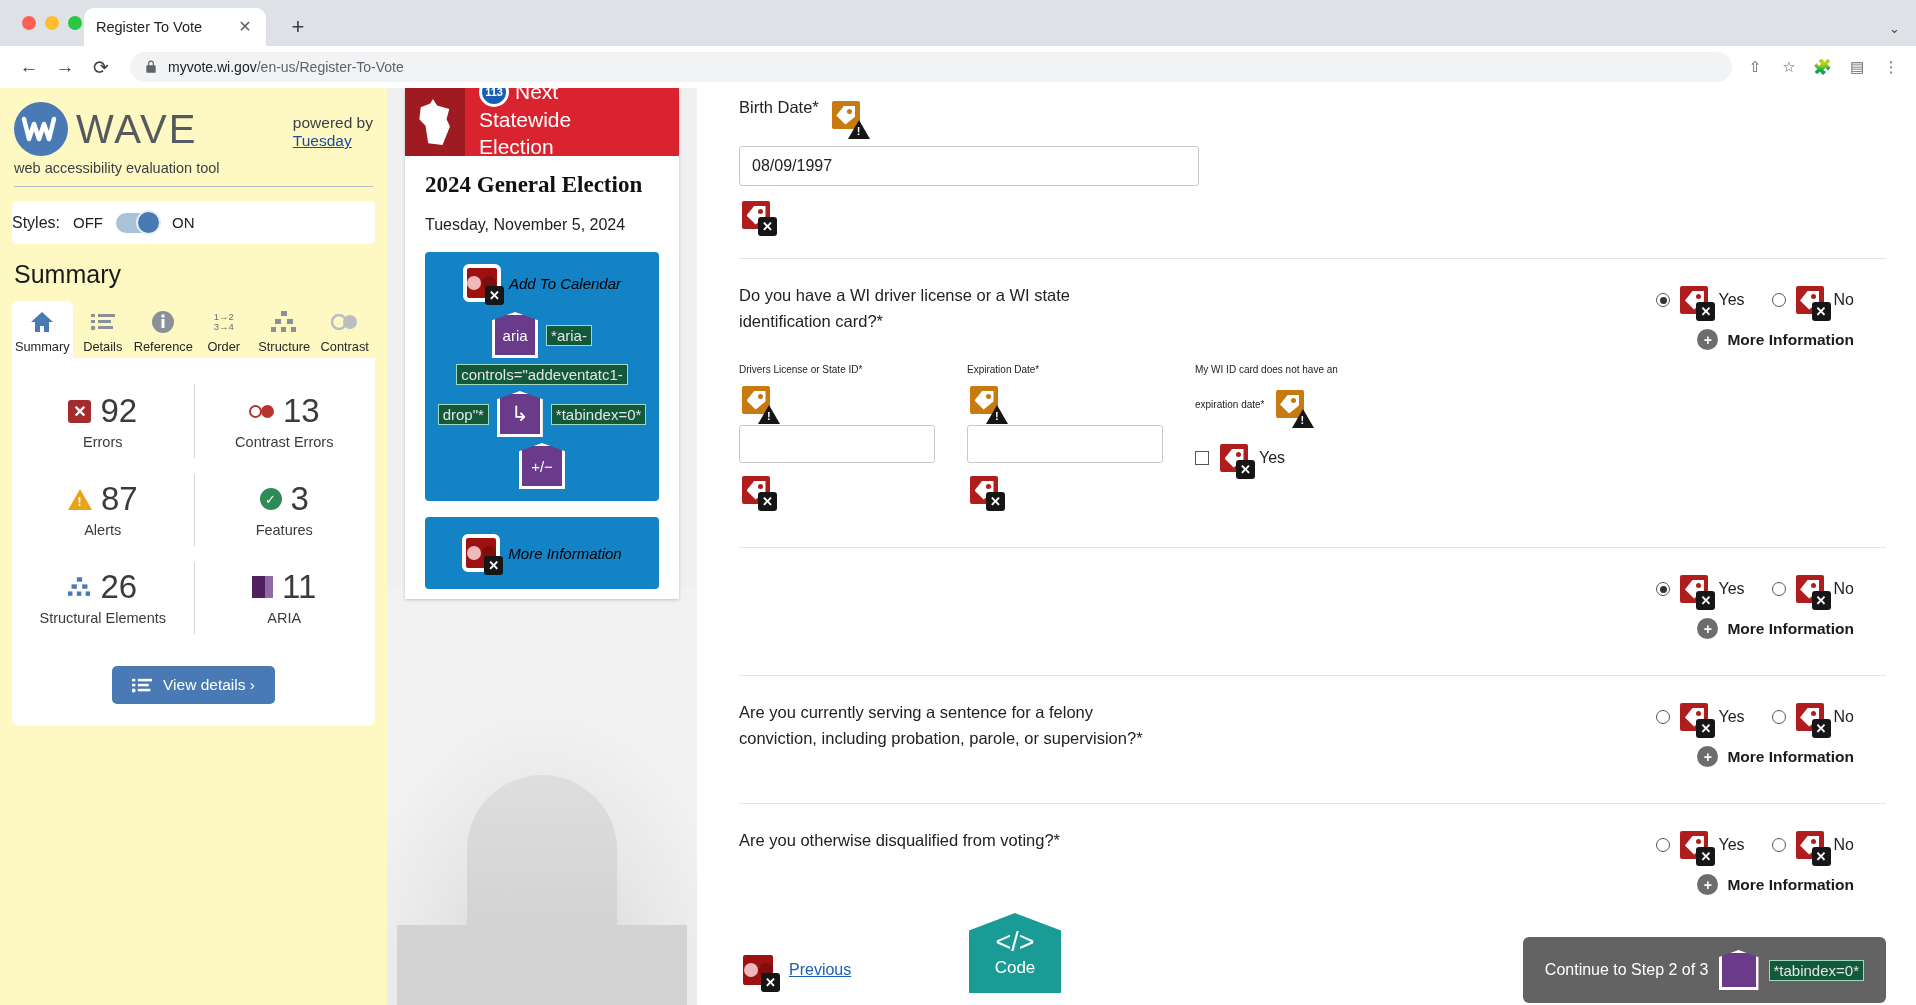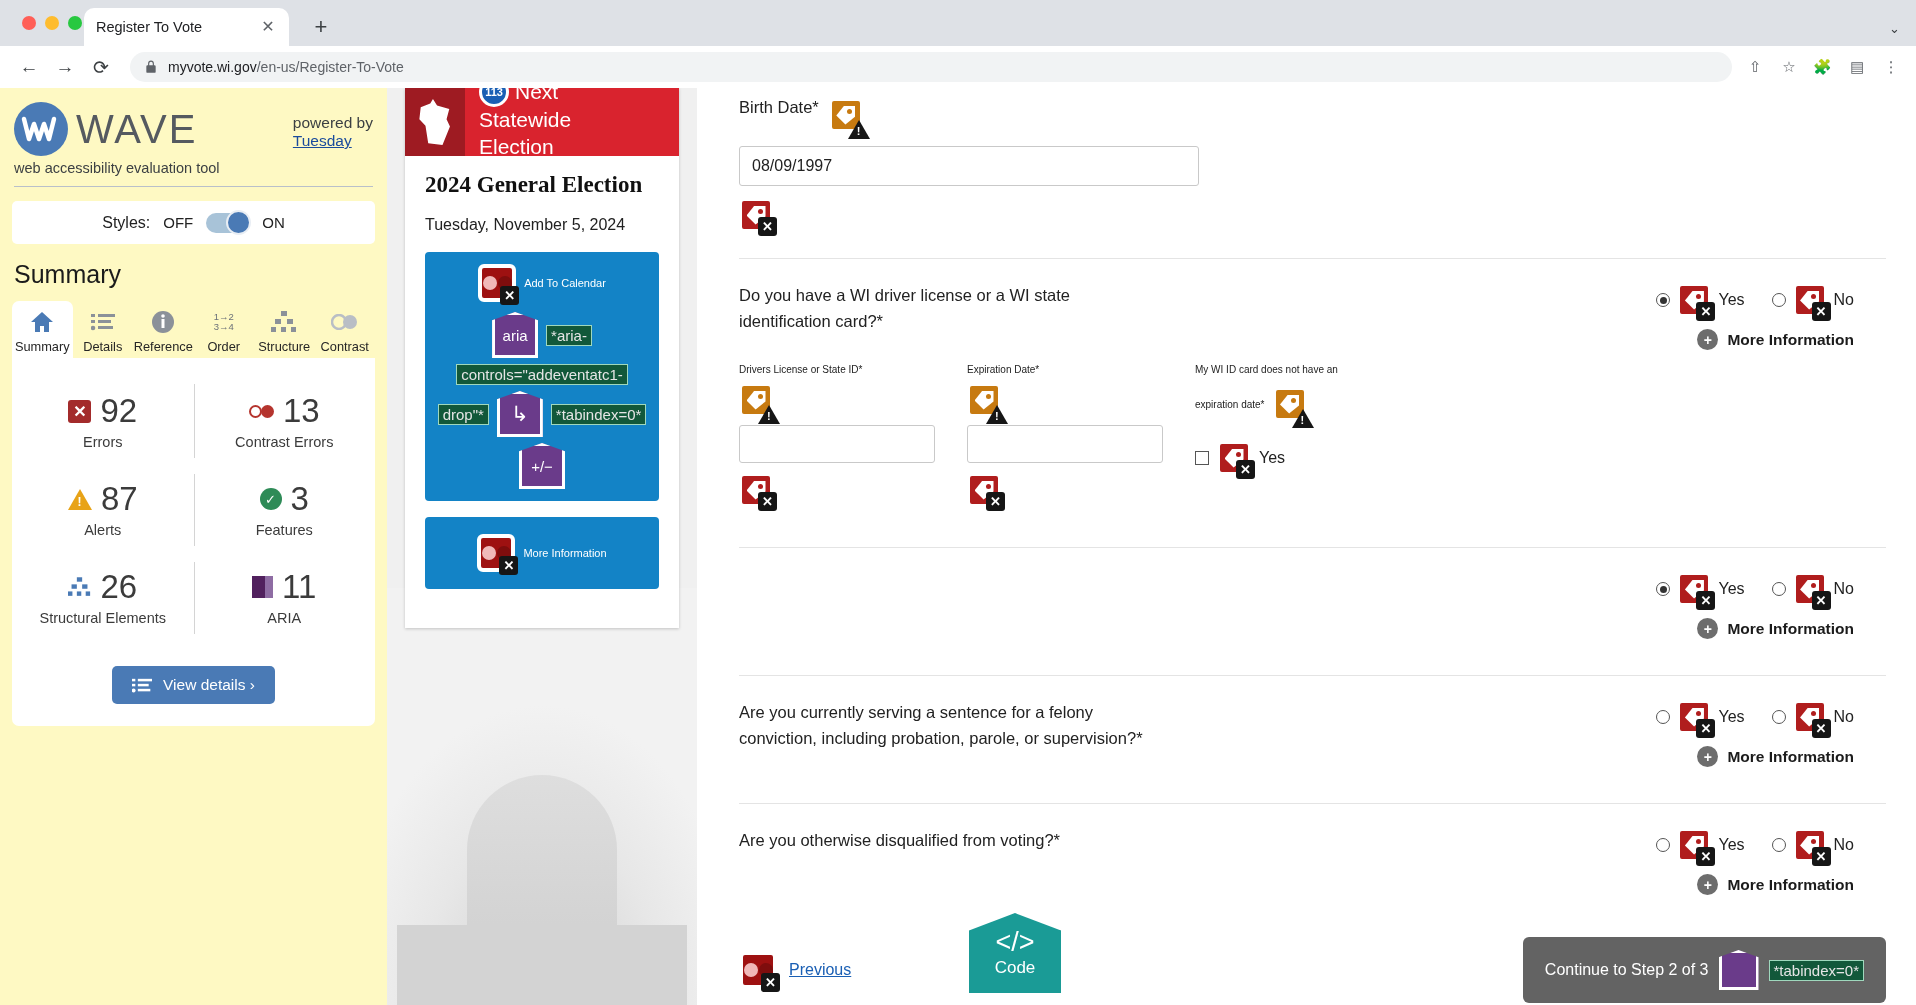--- a/index.html
+++ b/index.html
@@ -9,21 +9,21 @@
     background: #fff; overflow: hidden;
   }
 
   
   .browser { width: 1916px; height: 1005px; display: flex; flex-direction: column; background: #dee1e6; }
   .tabstrip { height: 46px; background: #dee1e6; display: flex; align-items: flex-end; padding-left: 14px; position: relative; }
   .traffic { display: flex; gap: 9px; align-items: center; position: absolute; left: 22px; top: 16px; }
   .dot { width: 14px; height: 14px; border-radius: 50%; }
   .dot.r { background: #ff5f57; } .dot.y { background: #febc2e; } .dot.g { background: #28c840; }
   .tab {
-    margin-left: 70px; width: 205px; height: 38px; background: #fff;
+    margin-left: 70px; width: 182px; height: 38px; background: #fff;
     border-radius: 10px 10px 0 0; display: flex; align-items: center;
     padding: 0 12px; position: relative;
   }
   .tab-title { font-size: 14.5px; color: #202124; flex: 1; white-space: nowrap; overflow: hidden; }
   .tab-close { width: 18px; height: 18px; display: flex; align-items: center; justify-content: center; color: #5f6368; font-size: 16px; line-height: 1; }
   .newtab { margin-left: 18px; width: 28px; height: 28px; margin-bottom: 5px; display: flex; align-items: center; justify-content: center; color: #3c4043; font-size: 22px; }
   .tabstrip-right { position: absolute; right: 16px; bottom: 10px; color: #3c4043; font-size: 13px; }
 
   .toolbar { height: 42px; background: #fff; display: flex; align-items: center; padding: 0 14px; gap: 6px; }
   .navbtn { width: 30px; height: 30px; display: flex; align-items: center; justify-content: center; color: #3c4043; font-size: 19px; }
@@ -46,21 +46,21 @@
   .wave-circle { width: 54px; height: 54px; border-radius: 50%; background: #4a7ab5; display: flex; align-items: center; justify-content: center; }
   .wave-word { font-size: 40px; color: #555a60; letter-spacing: 2px; font-weight: 300; }
   .powered { margin-left: auto; text-align: left; padding-top: 12px; }
   .powered-l1 { font-size: 15.5px; color: #3c4043; }
   .powered-l2 { font-size: 15.5px; color: #1a4b9c; text-decoration: underline; }
   .wave-sub { font-size: 14.5px; color: #3c4043; padding: 4px 2px 10px 2px; }
   .wave-rule { height: 1px; background: #b9c0ca; margin: 0 2px 14px 2px; }
 
   .styles-bar {
     background: #fff; border-radius: 5px; height: 43px; display: flex;
-    align-items: center; justify-content: center; gap: 13px; margin-bottom: 16px;
+    align-items: center; gap: 13px; margin-bottom: 16px;
   }
   .styles-label { font-size: 16px; color: #222; }
   .styles-off, .styles-on { font-size: 15px; color: #222; }
   .toggle { width: 43px; height: 20px; border-radius: 11px; background: #a8c3d8; position: relative; }
   .toggle-knob { position: absolute; right: -2px; top: -3px; width: 25px; height: 25px; border-radius: 50%; background: #4a7ab5; border: 2px solid #e9eef4; }
 
   .summary-title { font-size: 25px; color: #1b1b1b; font-weight: 400; padding: 0 2px 12px 2px; }
 
   .tabs { display: flex; align-items: flex-end; }
   .wtab { flex: 1; text-align: center; padding: 8px 0 4px 0; border-radius: 7px 7px 0 0; }
@@ -110,27 +110,27 @@
     width: 290px; height: 80px; background: #d3d3d3;
   }
 
   .elect-card { background: #fff; margin: 0 18px; box-shadow: 0 1px 3px rgba(0,0,0,.2); position: relative; z-index: 2; }
   .elect-banner { height: 68px; background: #d9232e; display: flex; align-items: center; overflow: hidden; }
   .elect-flagblock { width: 60px; height: 93px; background: #9e1b22; display: flex; align-items: center; justify-content: center; flex: none; }
   .wi-shape { width: 34px; height: 46px; background: #fff; clip-path: polygon(8% 18%, 36% 10%, 44% 0%, 56% 14%, 92% 22%, 84% 44%, 94% 60%, 72% 100%, 30% 96%, 22% 58%, 4% 44%); }
   .elect-banner-text { color: #fff; font-size: 21px; line-height: 1.28; padding-left: 14px; margin-top: -6px; }
   .elect-nextrow { display: flex; align-items: center; gap: 6px; }
   .next-badge { width: 30px; height: 30px; border-radius: 50%; background: #1a5fb4; border: 3px solid #fff; display: flex; align-items: center; justify-content: center; color: #fff; font-size: 11px; font-weight: bold; }
-  .elect-body { padding: 16px 20px 39px 20px; }
+  .elect-body { padding: 16px 20px 10px 20px; }
   .elect-title { font-family: "Liberation Serif", serif; font-size: 23px; font-weight: bold; color: #111; }
   .elect-date { font-size: 16px; color: #222; margin-top: 18px; }
 
   .blue-box { background: #1383c6; border-radius: 4px; margin-top: 18px; padding: 12px 10px; text-align: center; }
   .blue-row { display: flex; align-items: center; justify-content: center; gap: 8px; flex-wrap: wrap; }
-  .blue-label { color: #ffffff; font-size: 11px; }
+  .blue-label { color: #000000; font-size: 15px; font-style: italic; }
   .tag-green { background: #12583a; color: #e5e5e5; border: 1.5px solid #9fd8bd; font-size: 15px; padding: 1px 4px; white-space: nowrap; }
   .blue-box2 { background: #1383c6; border-radius: 4px; margin-top: 16px; padding: 17px 10px; text-align: center; }
 
   .formcol { flex: 1; position: relative; overflow: hidden; padding: 0 30px 0 42px; }
   .form-inner { padding-top: 10px; }
   .fld-label { font-size: 16.5px; color: #222; display: flex; align-items: flex-start; gap: 10px; }
   .text-input { width: 460px; height: 40px; border: 1px solid #c9c9c9; border-radius: 3px; margin-top: 14px; padding: 0 12px; font-size: 16px; color: #222; display: flex; align-items: center; background: #fff; }
   .hr { height: 1px; background: #e4e4e4; margin: 26px 0 0 0; }
 
   .q-block { display: flex; padding: 24px 0 10px 0; gap: 10px; }

